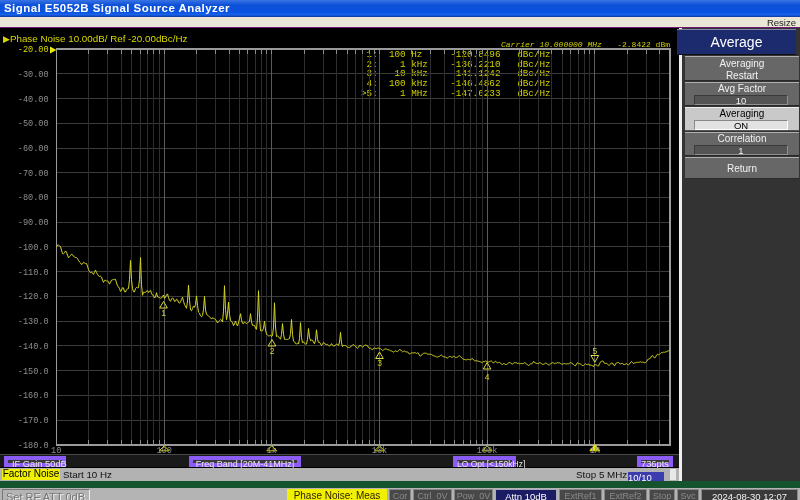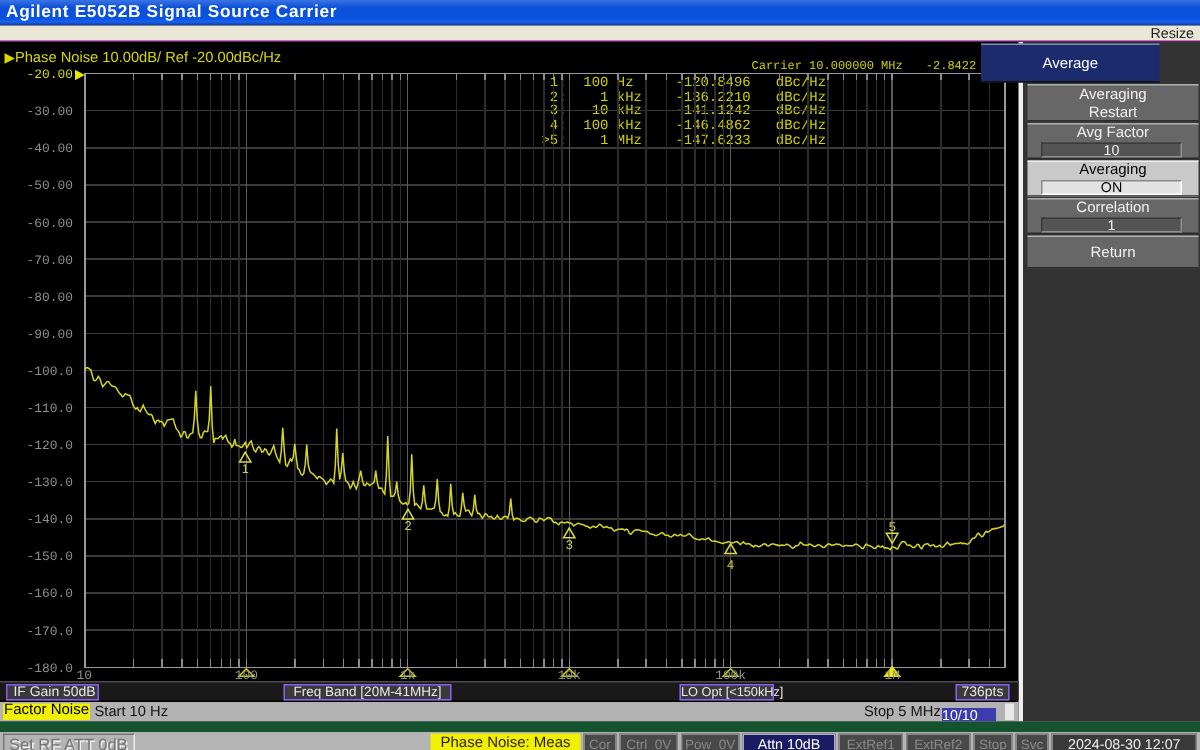--- a/index.html
+++ b/index.html
@@ -1,32 +1,32 @@
 <!DOCTYPE html>
 <html><head><meta charset="utf-8"><style>
 *{margin:0;padding:0;box-sizing:border-box}
 body{width:800px;height:500px;overflow:hidden;background:#000;font-family:"Liberation Sans",sans-serif;position:relative}
 .abs{position:absolute}
-.b1{background:#3a3a3a;border:1px solid #8b5cf6;color:#e8e8e8;font-size:9.3px;line-height:9.5px;white-space:nowrap}
+.b1{background:#3a3a3a;border:4px solid #8b5cf6;color:#e8e8e8;font-size:9.3px;line-height:9.5px;white-space:nowrap}
 .sb{background:#484848;border:1px solid #888;color:#8a8a8a;font-size:9px;line-height:13px;text-align:center;white-space:nowrap}
 .pb{background:#676767;border-top:1px solid #b0b0b0;border-bottom:1px solid #2a2a2a;color:#f2f2f2;font-size:10px;text-align:center}
 .pv{position:absolute;left:9px;top:12px;width:94px;height:10px;line-height:9px;font-size:9.5px}
 </style></head>
 <body>
 <div class="abs" style="left:0;top:0;width:800px;height:17px;background:linear-gradient(#3a74e4 0%,#0c50d8 30%,#0a52e0 72%,#1763ec 86%,#11369c 100%)">
- <div style="color:#fff;font-weight:bold;font-size:11.5px;padding:2px 0 0 4px;letter-spacing:0.45px">Agilent E5052B Signal Source Carrier</div>
+ <div style="color:#fff;font-weight:bold;font-size:11.5px;padding:2px 0 0 4px;letter-spacing:0.45px">Signal E5052B Signal Source Analyzer</div>
 </div>
 <div class="abs" style="left:0;top:17px;width:800px;height:11px;background:#eae7d6;border-bottom:1px solid #701a75">
  <div style="position:absolute;right:4px;top:0px;font-size:9.5px;color:#1a1a1a">Resize</div>
 </div>
 <div class="abs" style="left:0;top:28px;width:679px;height:453px;background:#000"></div>
 <div class="abs" style="left:679px;top:28px;width:3px;height:453px;background:#f0f0f0"></div>
 <div class="abs" style="left:682px;top:28px;width:118px;height:453px;background:#333333"></div>
 <div class="abs" style="left:3px;top:33px;font-size:9.8px;color:#d8d800"><span style="font-size:9px">▶</span>Phase Noise 10.00dB/ Ref -20.00dBc/Hz</div>
-<div class="abs" style="left:501px;top:39.5px;font-size:8px;color:#d0d000;font-family:'Liberation Mono',monospace;">Carrier 10.000000 MHz</div>
+<div class="abs" style="left:501px;top:39.5px;font-size:8px;color:#d0d000;font-family:'Liberation Mono',monospace;font-style:italic;">Carrier 10.000000 MHz</div>
 <div class="abs" style="left:610px;top:39.5px;width:60px;text-align:right;font-size:8px;color:#d0d000;font-family:'Liberation Mono',monospace;">-2.8422 dBm</div>
 <div class="abs" style="left:361px;top:50px;font-size:9.3px;line-height:9.65px;color:#d0d000;font-family:'Liberation Mono',monospace;">&nbsp;1:&nbsp;&nbsp;100&nbsp;Hz&nbsp;&nbsp;&nbsp;&nbsp;&nbsp;-120.8496&nbsp;&nbsp;&nbsp;dBc/Hz<br>&nbsp;2:&nbsp;&nbsp;&nbsp;&nbsp;1&nbsp;kHz&nbsp;&nbsp;&nbsp;&nbsp;-136.2210&nbsp;&nbsp;&nbsp;dBc/Hz<br>&nbsp;3:&nbsp;&nbsp;&nbsp;10&nbsp;kHz&nbsp;&nbsp;&nbsp;&nbsp;-141.1242&nbsp;&nbsp;&nbsp;dBc/Hz<br>&nbsp;4:&nbsp;&nbsp;100&nbsp;kHz&nbsp;&nbsp;&nbsp;&nbsp;-146.4862&nbsp;&nbsp;&nbsp;dBc/Hz<br>&gt;5:&nbsp;&nbsp;&nbsp;&nbsp;1&nbsp;MHz&nbsp;&nbsp;&nbsp;&nbsp;-147.6233&nbsp;&nbsp;&nbsp;dBc/Hz</div>
 <svg class="abs" style="left:0;top:0" width="800" height="500" shape-rendering="crispEdges">
 <line x1="56.5" y1="73.7" x2="670" y2="73.7" stroke="#3b3b3b"></line>
 <line x1="56.5" y1="98.5" x2="670" y2="98.5" stroke="#3b3b3b"></line>
 <line x1="56.5" y1="123.2" x2="670" y2="123.2" stroke="#3b3b3b"></line>
 <line x1="56.5" y1="148.0" x2="670" y2="148.0" stroke="#3b3b3b"></line>
 <line x1="56.5" y1="172.7" x2="670" y2="172.7" stroke="#3b3b3b"></line>
 <line x1="56.5" y1="197.4" x2="670" y2="197.4" stroke="#3b3b3b"></line>
 <line x1="56.5" y1="222.2" x2="670" y2="222.2" stroke="#3b3b3b"></line>
@@ -232,21 +232,21 @@
  <div class="abs b1" style="left:453px;top:1px;width:63px;height:11px;text-align:right;font-size:8.5px;line-height:9.8px">LO Opt [&lt;150kHz]</div>
  <div class="abs b1" style="left:637px;top:1px;width:36px;height:11px;text-align:center">736pts</div>
 </div>
 <div class="abs" style="left:0;top:468px;width:679px;height:13px;background:#b2b2b2">
  <div class="abs" style="left:2px;top:1px;width:58px;height:11px;background:#f0f000;color:#000;font-size:10px;line-height:10.5px;text-align:center">Factor Noise</div>
  <div class="abs" style="left:63px;top:1px;color:#111;font-size:9.8px;line-height:11px">Start 10 Hz</div>
  <div class="abs" style="left:576px;top:1px;color:#111;font-size:9.8px;line-height:11px">Stop 5 MHz</div>
  <div class="abs" style="left:628px;top:4px;width:36px;height:12px;background:#3c3cae;color:#fff;font-size:9.5px;line-height:11px;text-align:left">10/10</div>
  <div class="abs" style="left:670px;top:1px;width:6px;height:11px;background:#e8e8e8"></div>
 </div>
-<div class="abs" style="left:654px;top:29px;width:119px;height:26px;background:#1c2a6e;border-top:1px solid #8888aa;border-bottom:1px solid #111;color:#fff;font-size:10px;text-align:center;line-height:25px">Average</div>
+<div class="abs" style="left:677px;top:29px;width:119px;height:26px;background:#1c2a6e;border-top:1px solid #8888aa;border-bottom:1px solid #111;color:#fff;font-size:14px;text-align:center;line-height:25px">Average</div>
 <div class="abs pb" style="left:685px;top:56px;width:114px;height:25px;line-height:12px;padding-top:1px">Averaging<br>Restart</div>
 <div class="abs pb" style="left:685px;top:82px;width:114px;height:24px">
  <div style="line-height:12px">Avg Factor</div>
  <div class="pv" style="background:#545454;border:1px solid #3a3a3a;border-bottom-color:#909090;border-right-color:#909090">10</div>
 </div>
 <div class="abs" style="left:685px;top:107px;width:114px;height:24px;background:#c9c9c9;border-top:1px solid #eee;border-bottom:1px solid #555;color:#000;font-size:10px;text-align:center">
  <div style="line-height:12px">Averaging</div>
  <div class="pv" style="background:#e2e2e2;border:1px solid #888;border-bottom-color:#fff;border-right-color:#fff;color:#000">ON</div>
 </div>
 <div class="abs pb" style="left:685px;top:132px;width:114px;height:24px">

